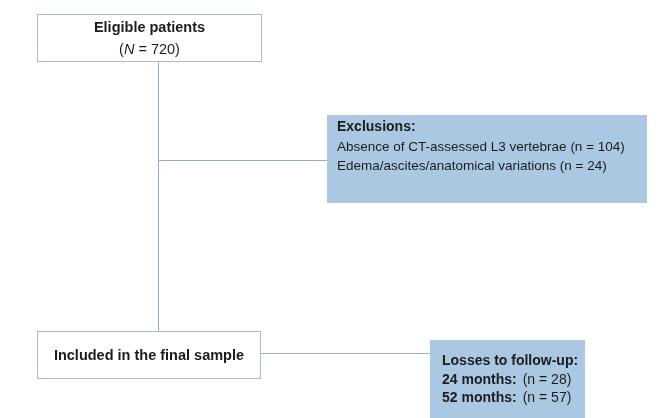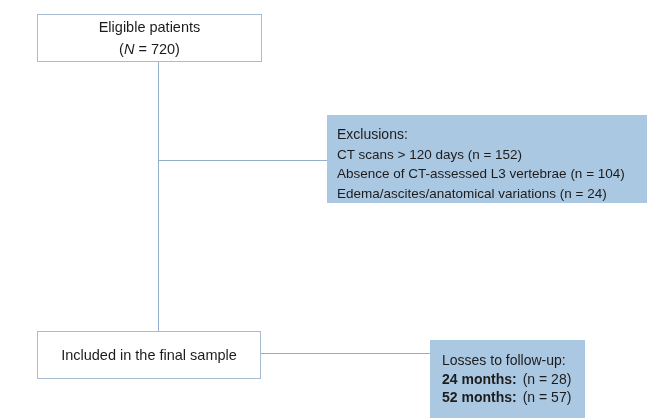--- a/index.html
+++ b/index.html
@@ -28,30 +28,30 @@
     text-align: center;
     font-size: 14.5px;
     line-height: 22px;
   }
   .blue-box {
     position: absolute;
     box-sizing: border-box;
     background: var(--c-box_fill, #abc8e3);
     white-space: nowrap;
   }
-  .box-title { font-weight: normal; }
+  .box-title { font-weight: bold; }
   .connector {
     position: absolute;
     background: var(--c-connector, #95aecd);
   }
   #eligible-box  { left: 37px;  top: 14px;  width: 225px; height: 48px; }
   #included-box  { left: 37px;  top: 331px; width: 224px; height: 48px; gap: 15px; }
   #exclusions-box {
     left: 327px; top: 115px; width: 320px; height: 88px;
-    padding: 10px 10px;
+    padding: 2px 10px;
     font-size: 13.5px;
     line-height: 19.5px;
   }
   #exclusions-box .box-title { font-size: 14px; }
   #losses-box {
     left: 430px; top: 312px; width: 155px; height: 80px;
     padding: 11px 12px;
     font-size: 14px;
     line-height: 18.5px;
     margin-top: 28px;
@@ -72,21 +72,20 @@
     <div class="box-title">Eligible patients</div>
     <div class="count-line"><span>(</span><i>N</i><span> = 720)</span></div>
   </div>
 
   <div id="v-line" class="connector"></div>
   <div id="h-line-1" class="connector"></div>
   <div id="h-line-2" class="connector"></div>
 
   <div id="exclusions-box" class="blue-box">
     <div class="box-title">Exclusions:</div>
-    <div>CT scans &gt; 120 days (n = 152)</div>
     <div>Absence of CT-assessed L3 vertebrae (n = 104)</div>
     <div>Edema/ascites/anatomical variations (n = 24)</div>
   </div>
 
   <div id="included-box" class="white-box">
     <div class="box-title">Included in the final sample</div>
   </div>
 
   <div id="losses-box" class="blue-box">
     <div class="box-title">Losses to follow-up:</div>

